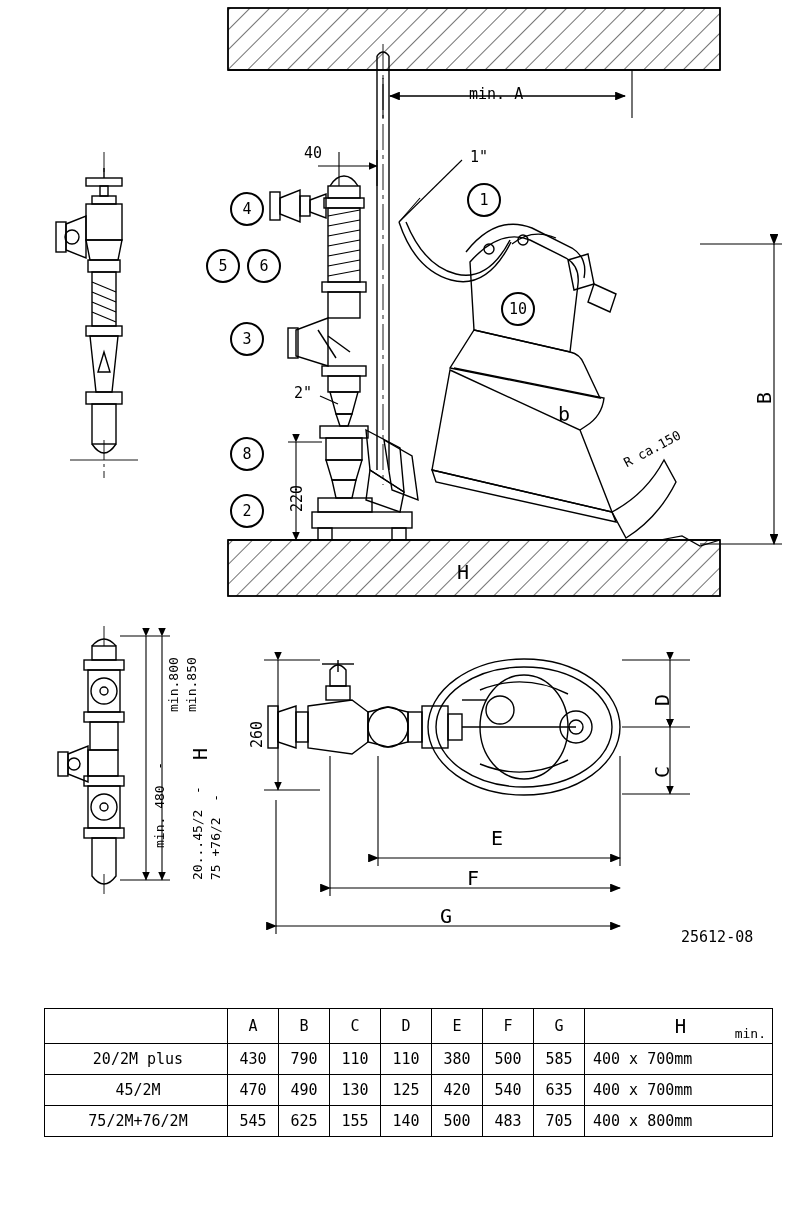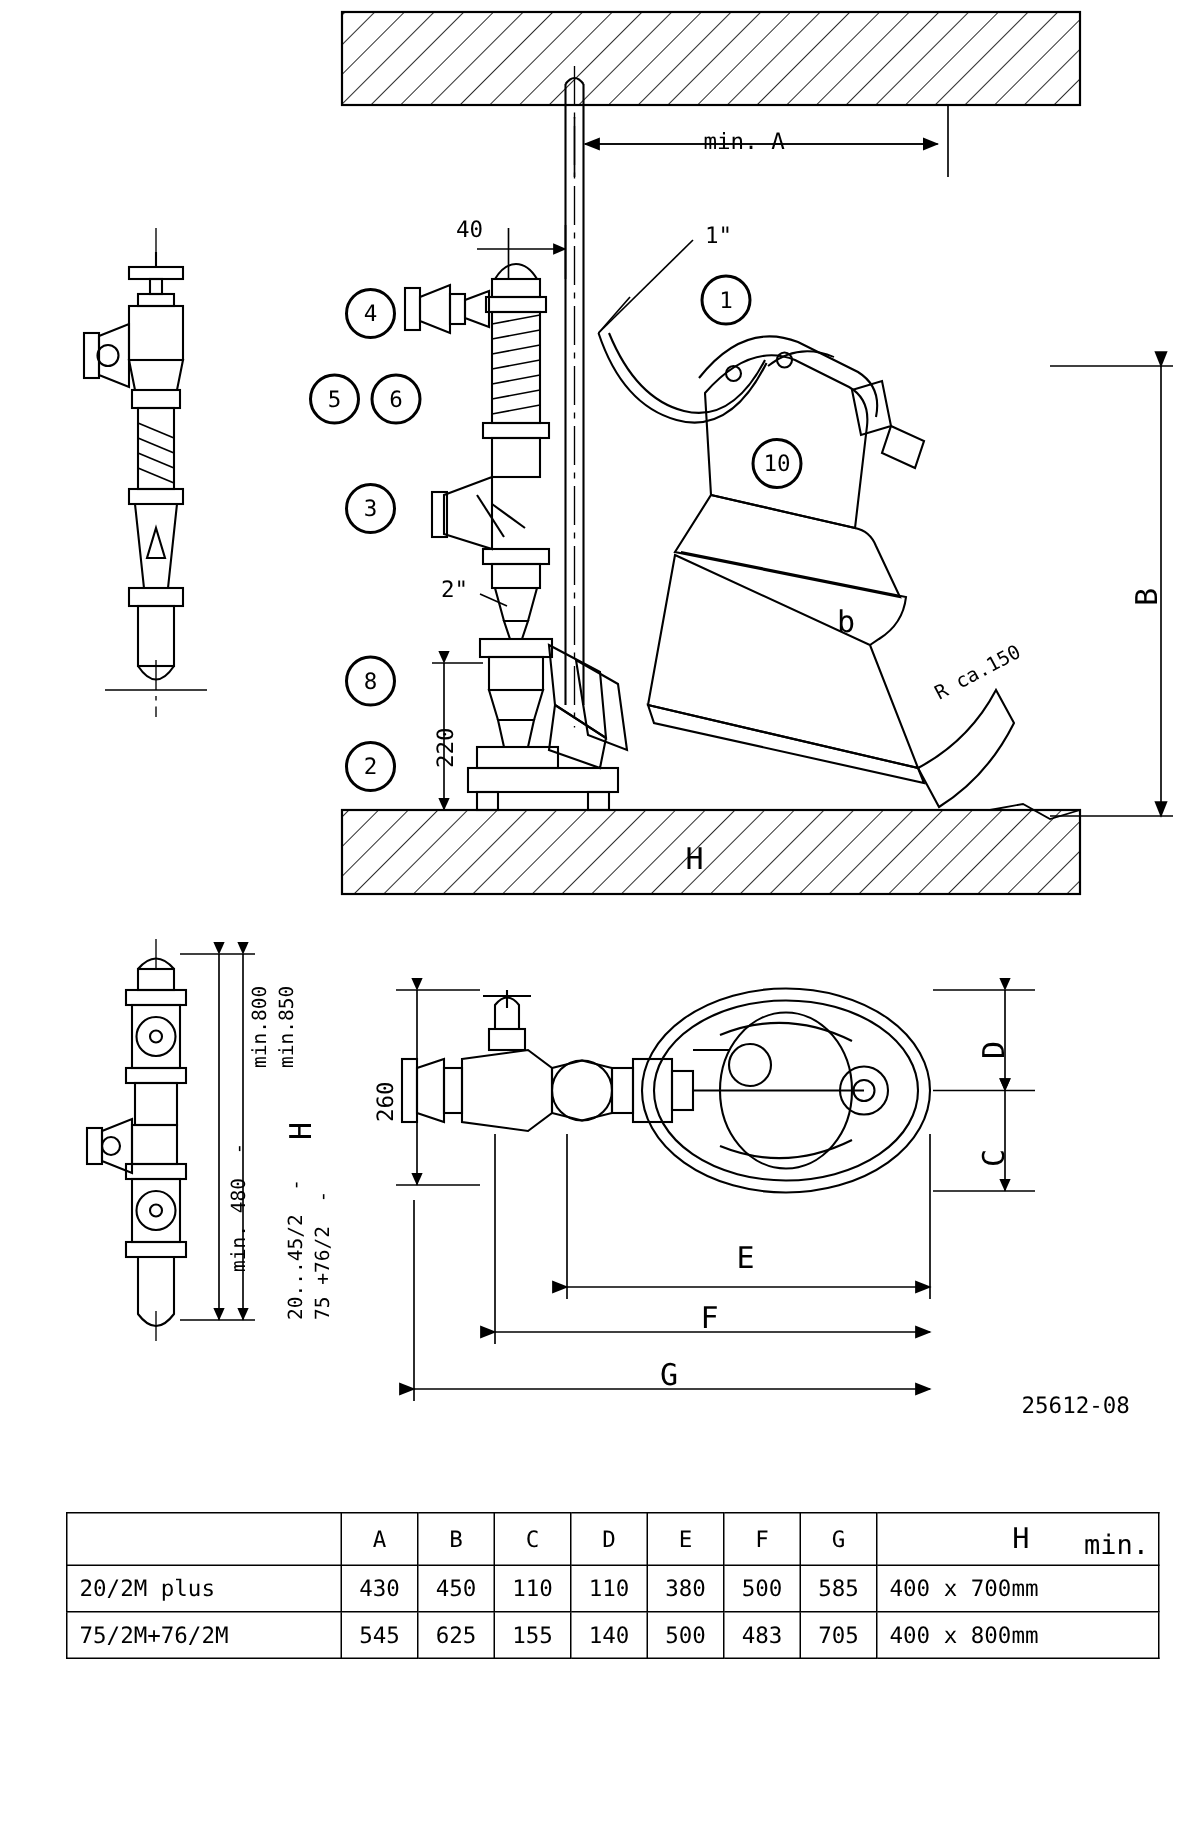--- a/index.html
+++ b/index.html
@@ -10,26 +10,26 @@
   .lbl.sm{font-size:13px;}
   .lbl.big{font-size:20px;}
   .rot90{transform:rotate(-90deg);transform-origin:left top;}
   .circnum{position:absolute;width:30px;height:30px;border:2px solid #000;border-radius:50%;
            display:flex;align-items:center;justify-content:center;font-size:15px;
            font-family:"DejaVu Sans Mono",monospace;background:#fff;}
   
   #spec{position:absolute;left:44px;top:1008px;border-collapse:collapse;
         font-family:"DejaVu Sans Mono",monospace;font-size:15px;background:#fff;}
   #spec td,#spec th{border:1px solid #000;padding:2px 4px;text-align:center;font-weight:normal;height:26px;}
-  #spec td.name{text-align:left;width:170px;padding-left:8px;margin-left:40px;}
+  #spec td.name{text-align:center;width:170px;padding-left:8px;margin-left:40px;}
   #spec td.col{width:42px;}
   #spec td.hcol{width:175px;text-align:left;padding-left:8px;}
   #spec tr.head td{height:30px;}
   #spec td.hhead{font-size:19px;position:relative;}
-  #spec span.minlab{font-size:18px;position:absolute;right:6px;bottom:2px;}
+  #spec span.minlab{font-size:13px;position:absolute;right:6px;bottom:2px;}
 </style>
 </head>
 <body>
 
 <div id="sheet">
 
 <svg width="800" height="1228" viewBox="0 0 800 1228">
   <defs>
     <pattern id="hatchR" width="14" height="14" patternUnits="userSpaceOnUse" patternTransform="rotate(45)">
       <line x1="0" y1="0" x2="0" y2="14" stroke="#000" stroke-width="1.1"></line>
@@ -339,26 +339,37 @@
     <td class="col">G</td>
     <td class="hcol hhead">
       <span style="display:inline-block;width:100%;text-align:center;">H</span>
       <span class="minlab">min.</span>
     </td>
   </tr>
 
   <tr>
     <td class="name">20/2M  plus</td>
     <td class="col">430</td>
-    <td class="col">450</td>
+    <td class="col">790</td>
     <td class="col">110</td>
     <td class="col">110</td>
     <td class="col">380</td>
     <td class="col">500</td>
     <td class="col">585</td>
+    <td class="hcol">400  x  700mm</td>
+  </tr>
+  <tr>
+    <td class="name">45/2M</td>
+    <td class="col">470</td>
+    <td class="col">490</td>
+    <td class="col">130</td>
+    <td class="col">125</td>
+    <td class="col">420</td>
+    <td class="col">540</td>
+    <td class="col">635</td>
     <td class="hcol">400  x  700mm</td>
   </tr>
   <tr>
     <td class="name">75/2M+76/2M</td>
     <td class="col">545</td>
     <td class="col">625</td>
     <td class="col">155</td>
     <td class="col">140</td>
     <td class="col">500</td>
     <td class="col">483</td>

